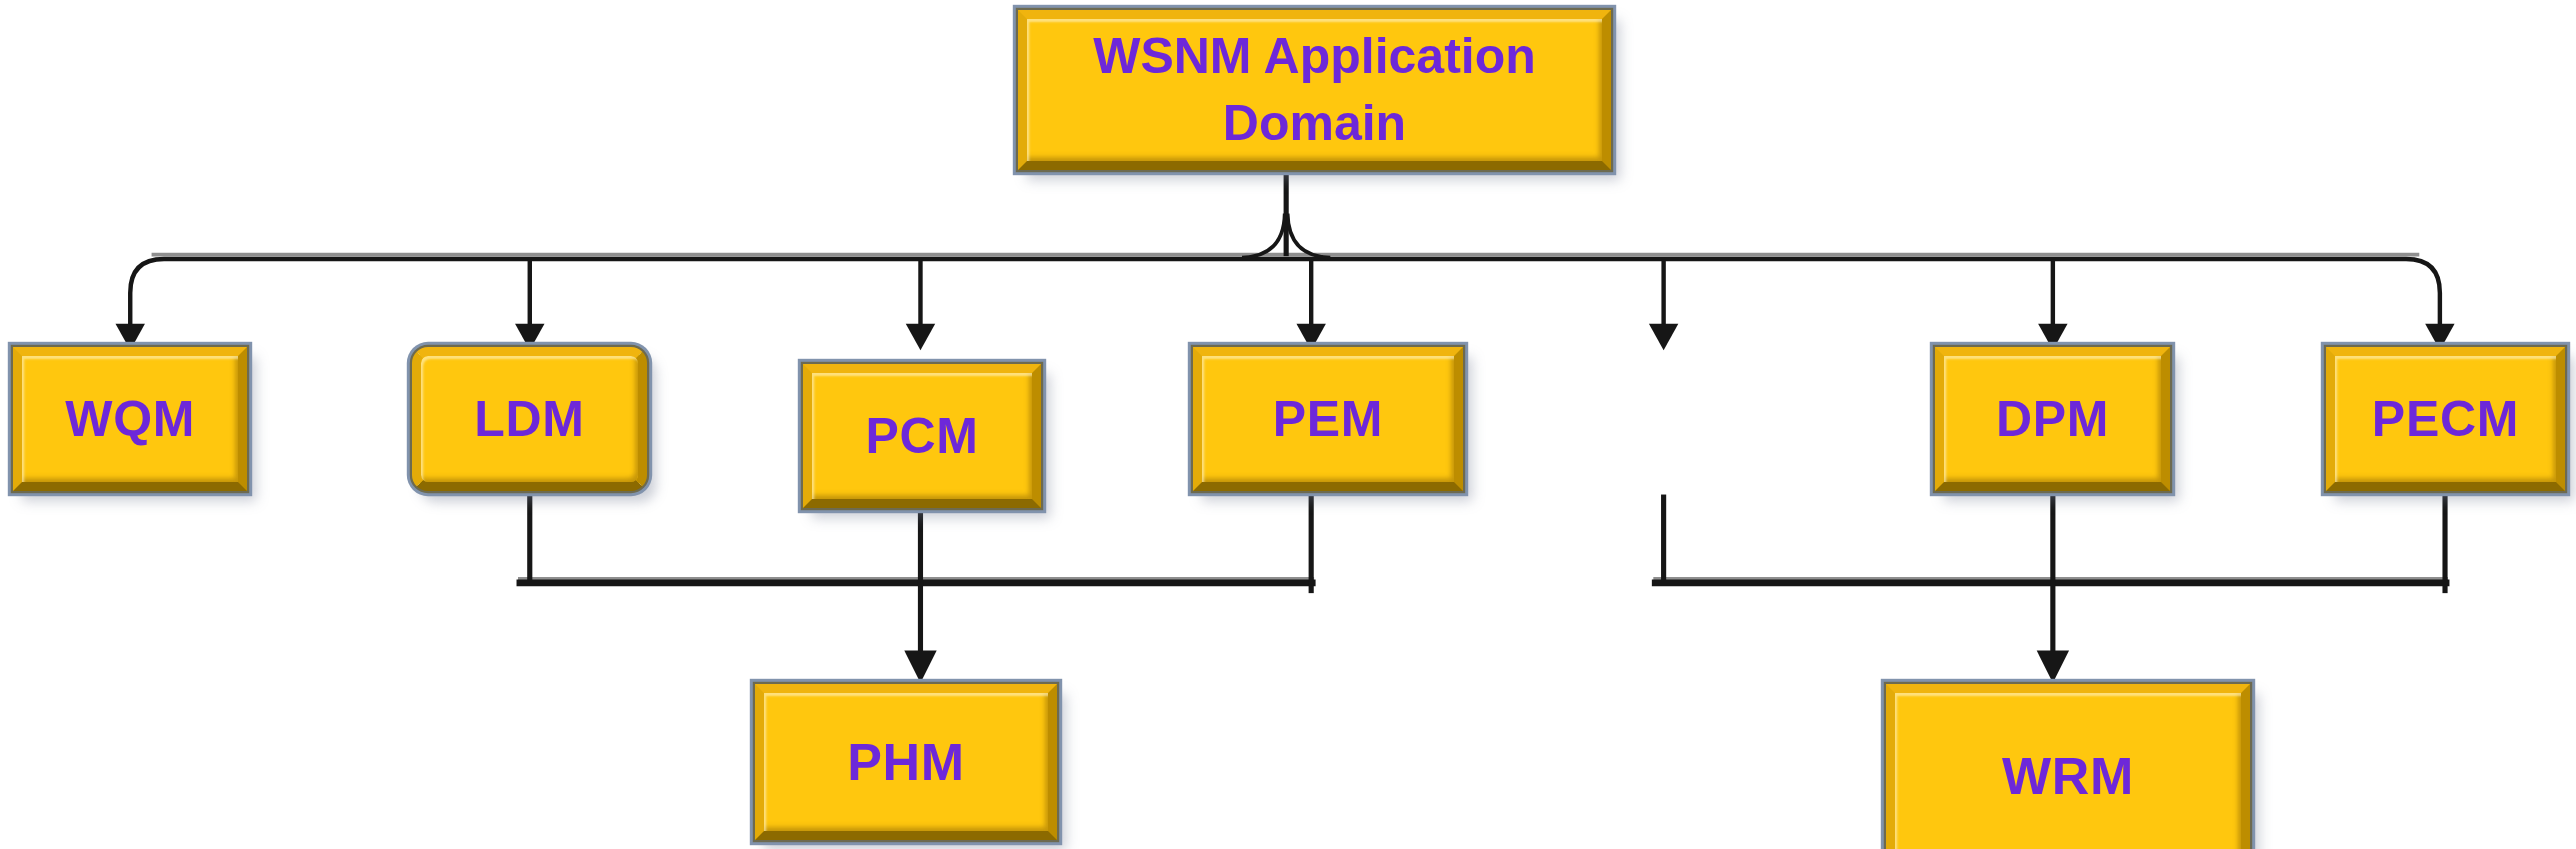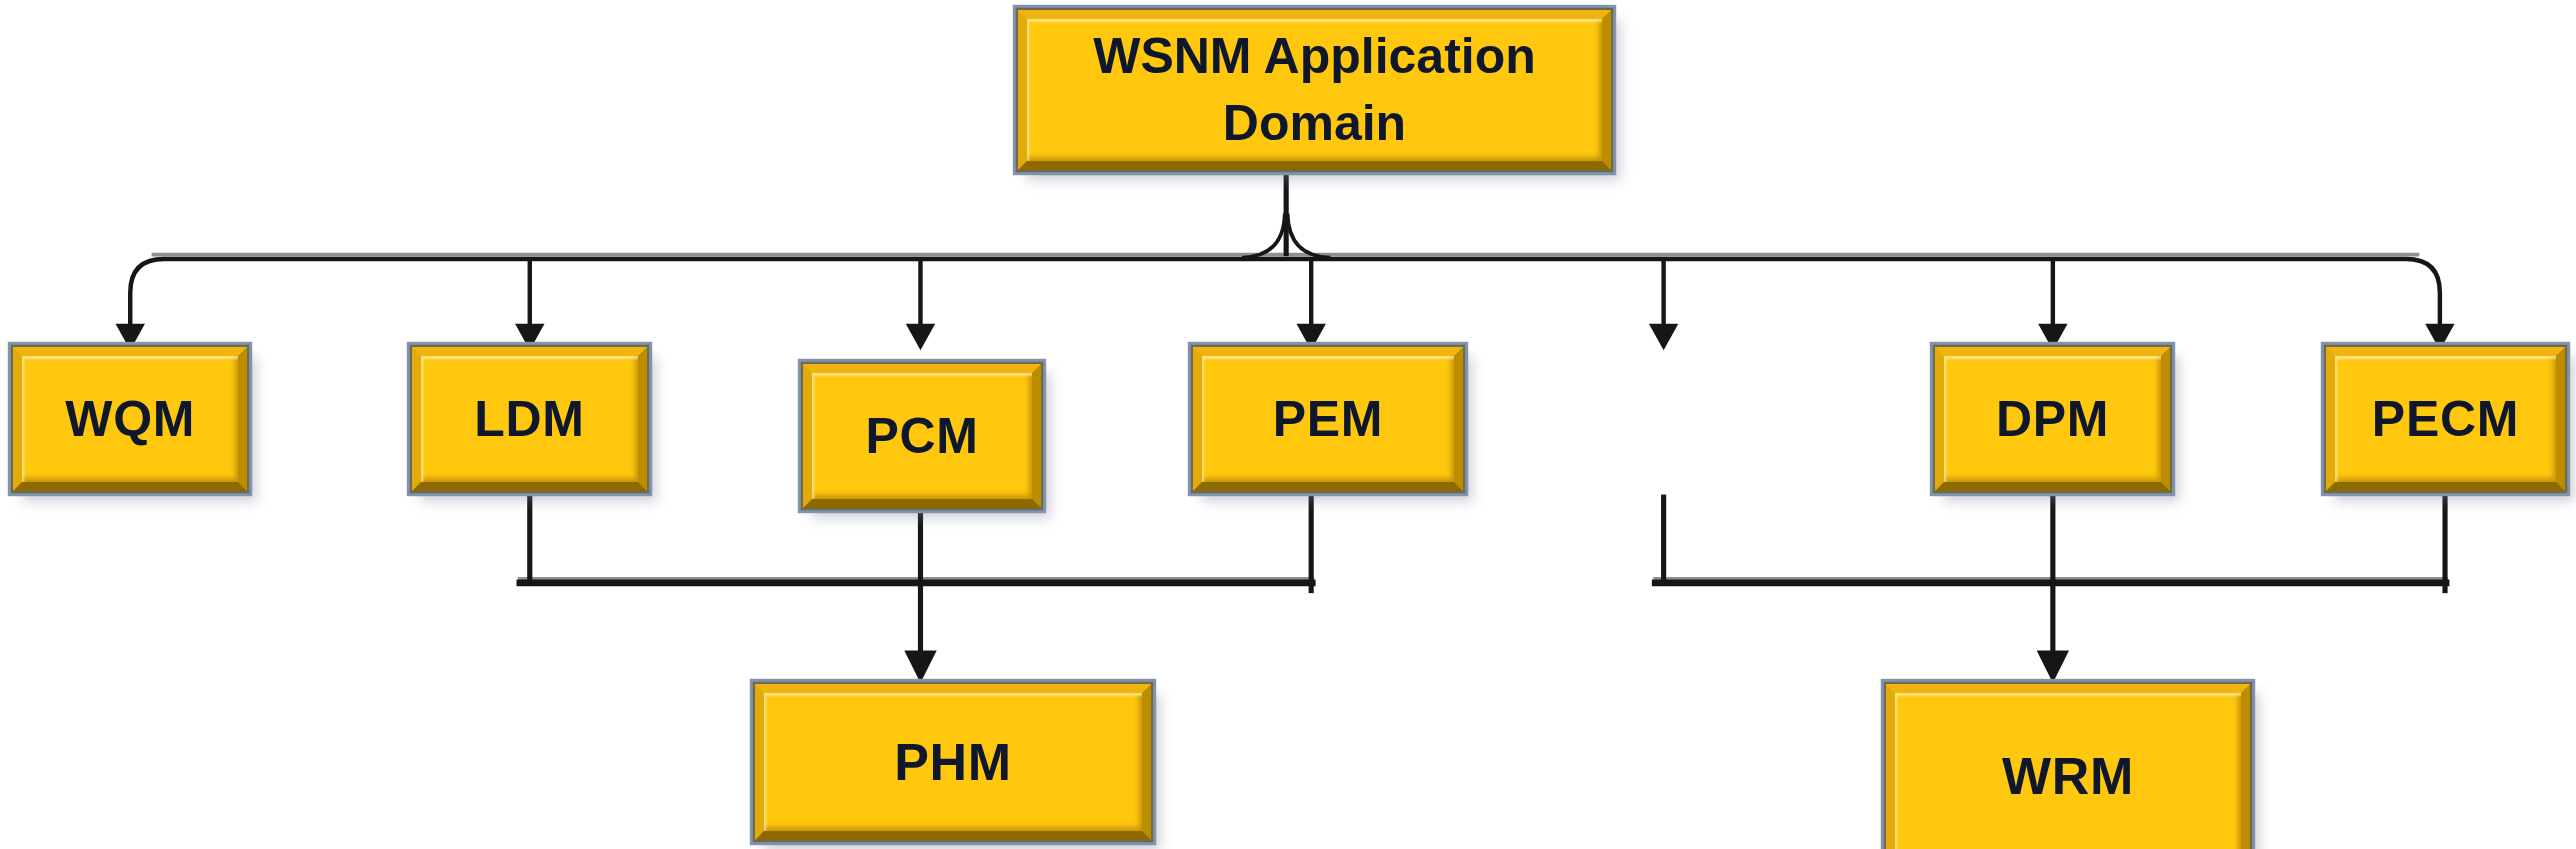--- a/index.html
+++ b/index.html
@@ -22,21 +22,21 @@
     background:#ffc70e;
     border:9.6px solid;
     border-color:#f0b40e #bd8d00 #8c6a00 #e3ab09;
     box-shadow:
       0 0 0 2.2px rgba(92,72,4,0.55),
       0 0 0 5.2px #8193ad,
       8.8px 10.3px 11.8px rgba(120,130,150,0.38),
       inset 2.2px 2.9px 2.2px rgba(255,241,190,0.65),
       inset -2.9px -3.7px 5.2px rgba(110,75,0,0.40);
     font-weight:700;
-    color:#0f172a;
+    color:#6d28d9;
   }
   .lvl1{font-size:50px;line-height:1.35;}
   .lvl2{font-size:50px;letter-spacing:0.7px;}
   .lvl3{font-size:52px;letter-spacing:0.7px;}
 </style>
 </head>
 <body>
 
 <div class="canvas">
 
@@ -89,37 +89,37 @@
     </g>
   </svg>
 
   <div class="node lvl1" style="left:1018px;top:10.3px;width:593px;height:160px;padding:0 8.8px;">
     <span>WSNM Application Domain</span>
   </div>
 
   <div class="node lvl2" style="left:13.2px;top:347px;width:234px;height:144px;">
     <span>WQM</span>
   </div>
-  <div class="node lvl2" style="left:412px;top:347px;width:235px;height:144px;">
+  <div class="node lvl2" style="left:412px;top:347px;width:235px;height:144px;border-radius:16px;">
     <span>LDM</span>
   </div>
   <div class="node lvl2" style="left:803px;top:364px;width:238px;height:144px;">
     <span>PCM</span>
   </div>
   <div class="node lvl2" style="left:1193px;top:347px;width:270px;height:144px;">
     <span>PEM</span>
   </div>
   <div class="node lvl2" style="left:1935px;top:347px;width:235px;height:144px;">
     <span>DPM</span>
   </div>
   <div class="node lvl2" style="left:2326px;top:347px;width:239px;height:144px;">
     <span>PECM</span>
   </div>
 
-  <div class="node lvl3" style="left:755px;top:684px;width:396px;height:156px;">
+  <div class="node lvl3" style="left:755px;top:684px;width:302px;height:156px;">
     <span>PHM</span>
   </div>
   <div class="node lvl3" style="left:1886px;top:684px;width:364px;height:184px;">
     <span>WRM</span>
   </div>
 
 </div>
 
 
 </body></html>

